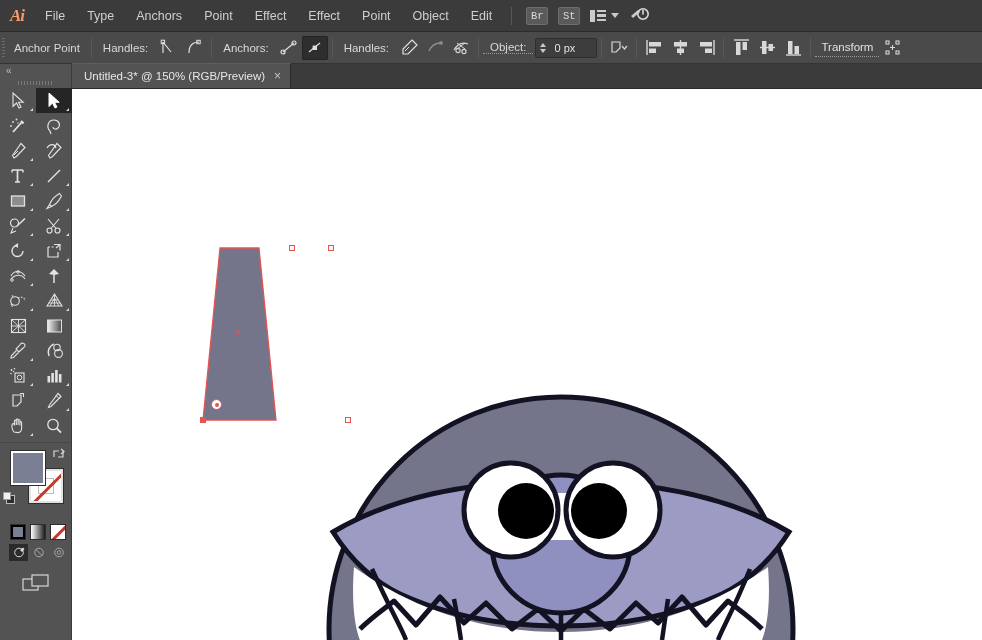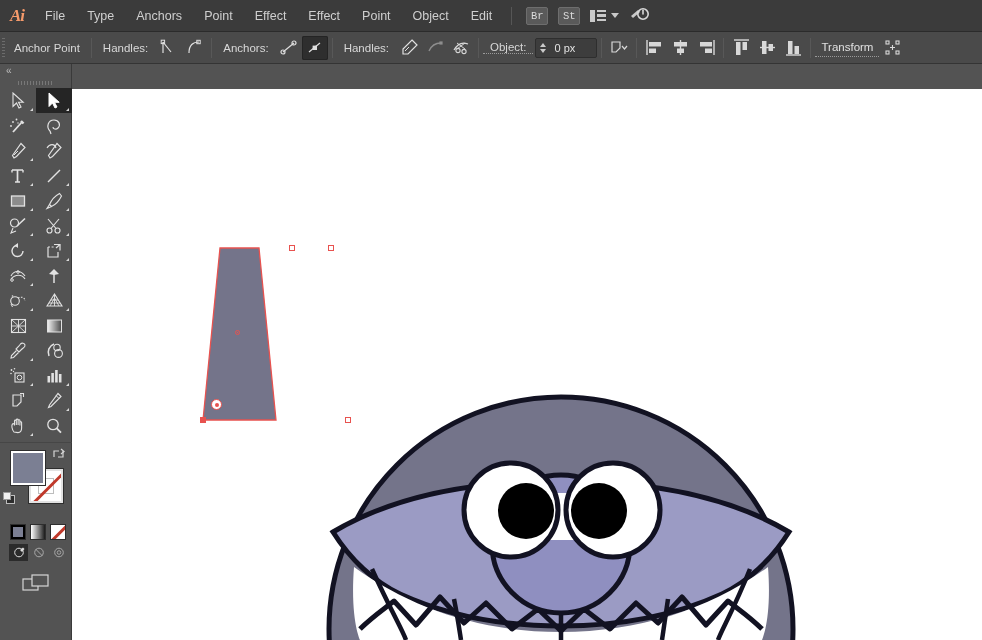--- a/index.html
+++ b/index.html
@@ -357,20 +357,26 @@
       <svg width="19" height="19" viewBox="0 0 19 19">
         <rect x="3" y="3" width="3" height="3" fill="none" stroke="#d8d8d8" stroke-width="1.1"></rect>
         <rect x="13" y="3" width="3" height="3" fill="none" stroke="#d8d8d8" stroke-width="1.1"></rect>
         <rect x="3" y="13" width="3" height="3" fill="none" stroke="#d8d8d8" stroke-width="1.1"></rect>
         <rect x="13" y="13" width="3" height="3" fill="none" stroke="#d8d8d8" stroke-width="1.1"></rect>
         <path d="M7 9.5 L12 9.5 M9.5 7 L9.5 12" stroke="#d8d8d8" stroke-width="1.1"></path>
       </svg>
     </div>
   </div>
 
+  <div class="tabbar">
+    <div class="doctab">
+      <span>Untitled-3* @ 150% (RGB/Preview)</span>
+      <span class="tab-close">×</span>
+    </div>
+  </div>
 
   <div class="toolbar">
     <div class="tb-collapse">«</div>
     <div class="tb-grip"></div>
 
     <div class="tb-grid">
 
       <div class="tool">
         <svg width="17" height="18" viewBox="0 0 17 18">
             <path d="M3 1 L3 14.5 L6.5 11 L9 16 L11 15 L8.5 10.3 L13.2 10.3 Z" fill="none" stroke="#e2e2e2" stroke-width="1.1"></path>

